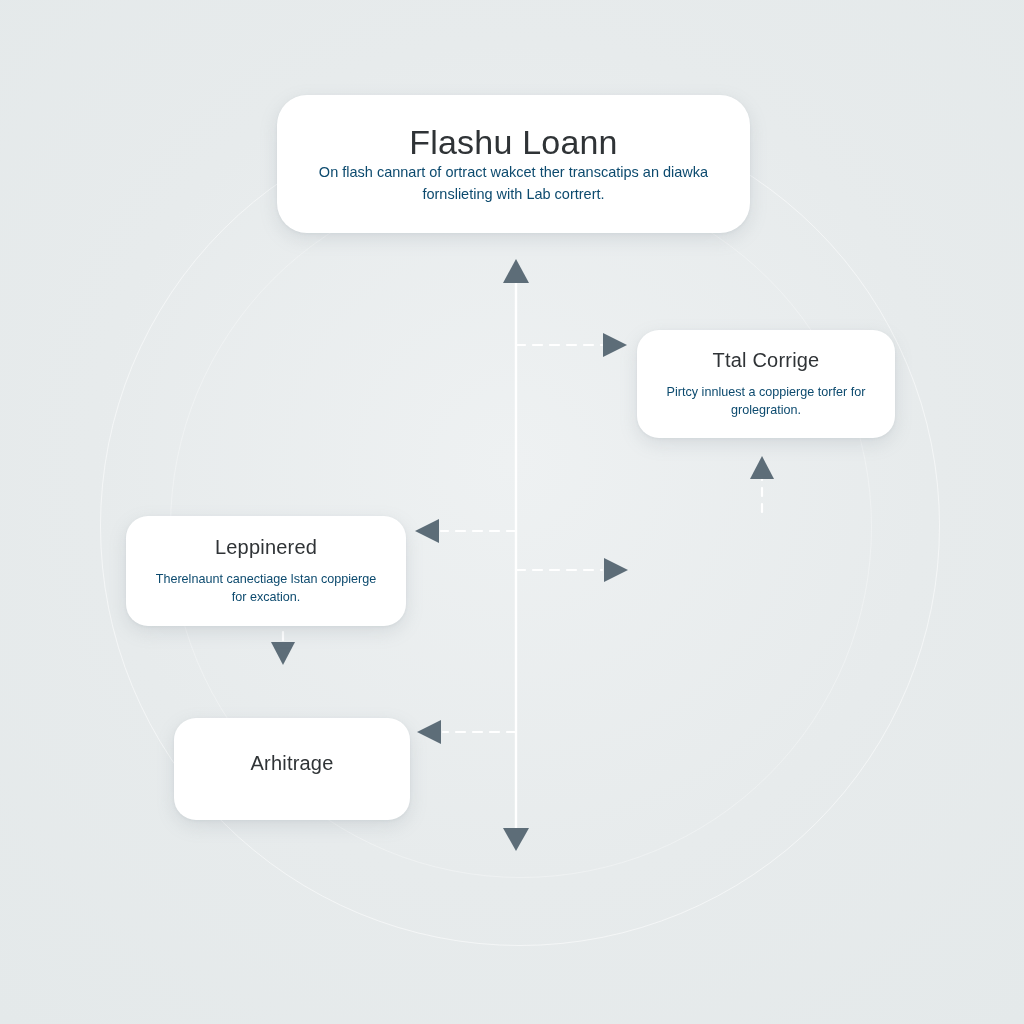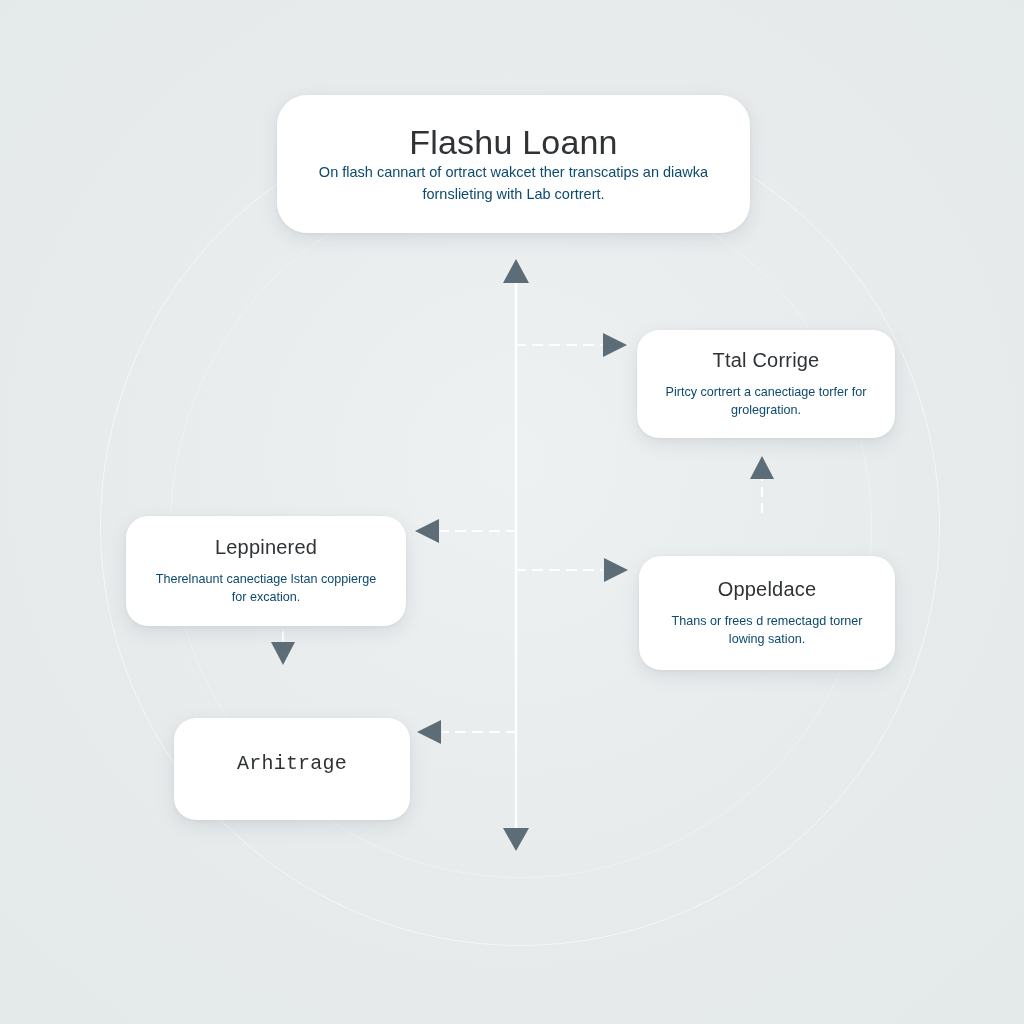--- a/index.html
+++ b/index.html
@@ -101,21 +101,21 @@
     margin-bottom: 11px;
   }
   .card.small .card-desc {
     font-size: 12.6px;
     max-width: 230px;
   }
 
   #card-ttal      { left: 637px; top: 294px; width: 258px; height: 108px; }
   #card-lepp      { left: 126px; top: 480px; width: 280px; height: 110px; justify-content: center; }
   #card-oppel     { left: 639px; top: 520px; width: 256px; height: 114px; }
-  #card-arhit     { left: 174px; top: 682px; width: 236px; height: 102px; font-family: Liberation Mono, monospace; }
+  #card-arhit     { left: 174px; top: 682px; width: 236px; height: 102px; }
 </style>
 </head>
 <body>
 
 <div id="canvas">
 
   <div class="deco-circle c1"></div>
   <div class="deco-circle c2"></div>
 
   <svg id="connectors" viewBox="0 0 1024 1024" xmlns="http://www.w3.org/2000/svg">
@@ -145,30 +145,26 @@
     <polygon points="762,456 774,479 750,479" fill="#5d6d78"></polygon>
   </svg>
 
   <div class="card" id="card-hero">
     <div class="card-title">Flashu Loann</div>
     <div class="card-desc">On flash cannart of ortract wakcet ther transcatips an diawka fornslieting with Lab cortrert.</div>
   </div>
 
   <div class="card small" id="card-ttal">
     <div class="card-title">Ttal Corrige</div>
-    <div class="card-desc">Pirtcy cortrert a canectiage torfer for grolegration.</div>
+    <div class="card-desc">Pirtcy innluest a coppierge torfer for grolegration.</div>
   </div>
 
   <div class="card small" id="card-lepp">
     <div class="card-title">Leppinered</div>
     <div class="card-desc">Therelnaunt canectiage lstan coppierge for excation.</div>
   </div>
 
-  <div class="card small" id="card-oppel">
-    <div class="card-title">Oppeldace</div>
-    <div class="card-desc">Thans or frees d remectagd torner lowing sation.</div>
-  </div>
 
   <div class="card small" id="card-arhit">
     <div class="card-title">Arhitrage</div>
   </div>
 
 </div>
 
 </body></html>

